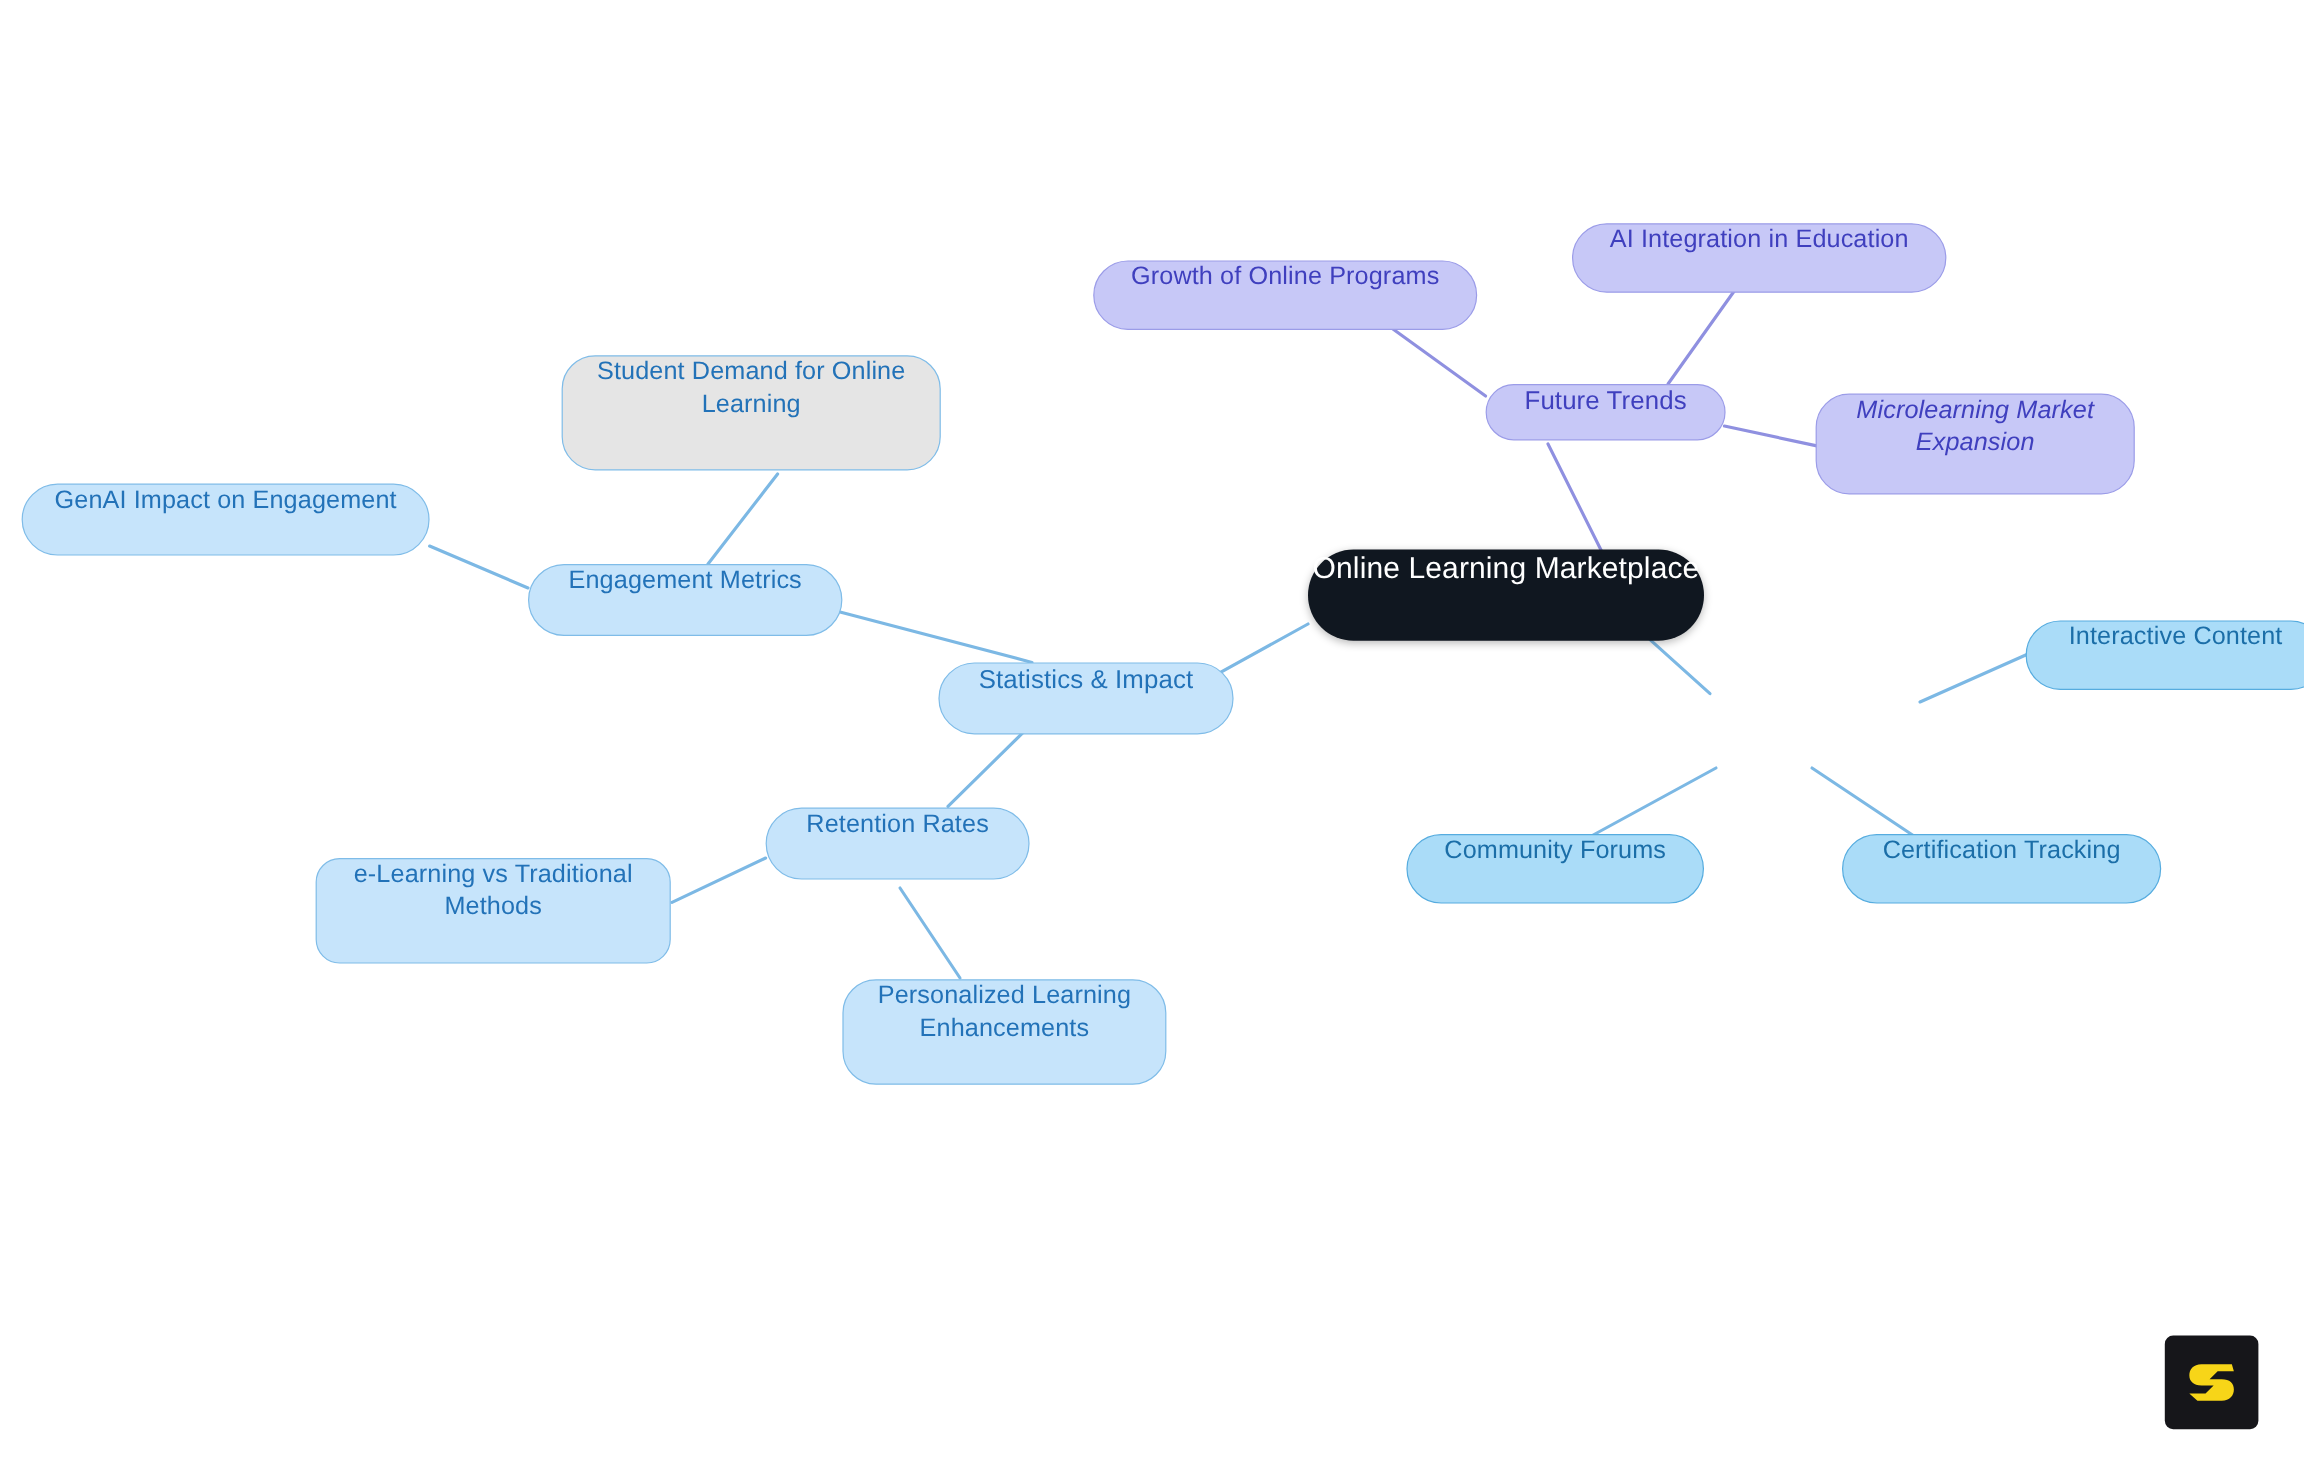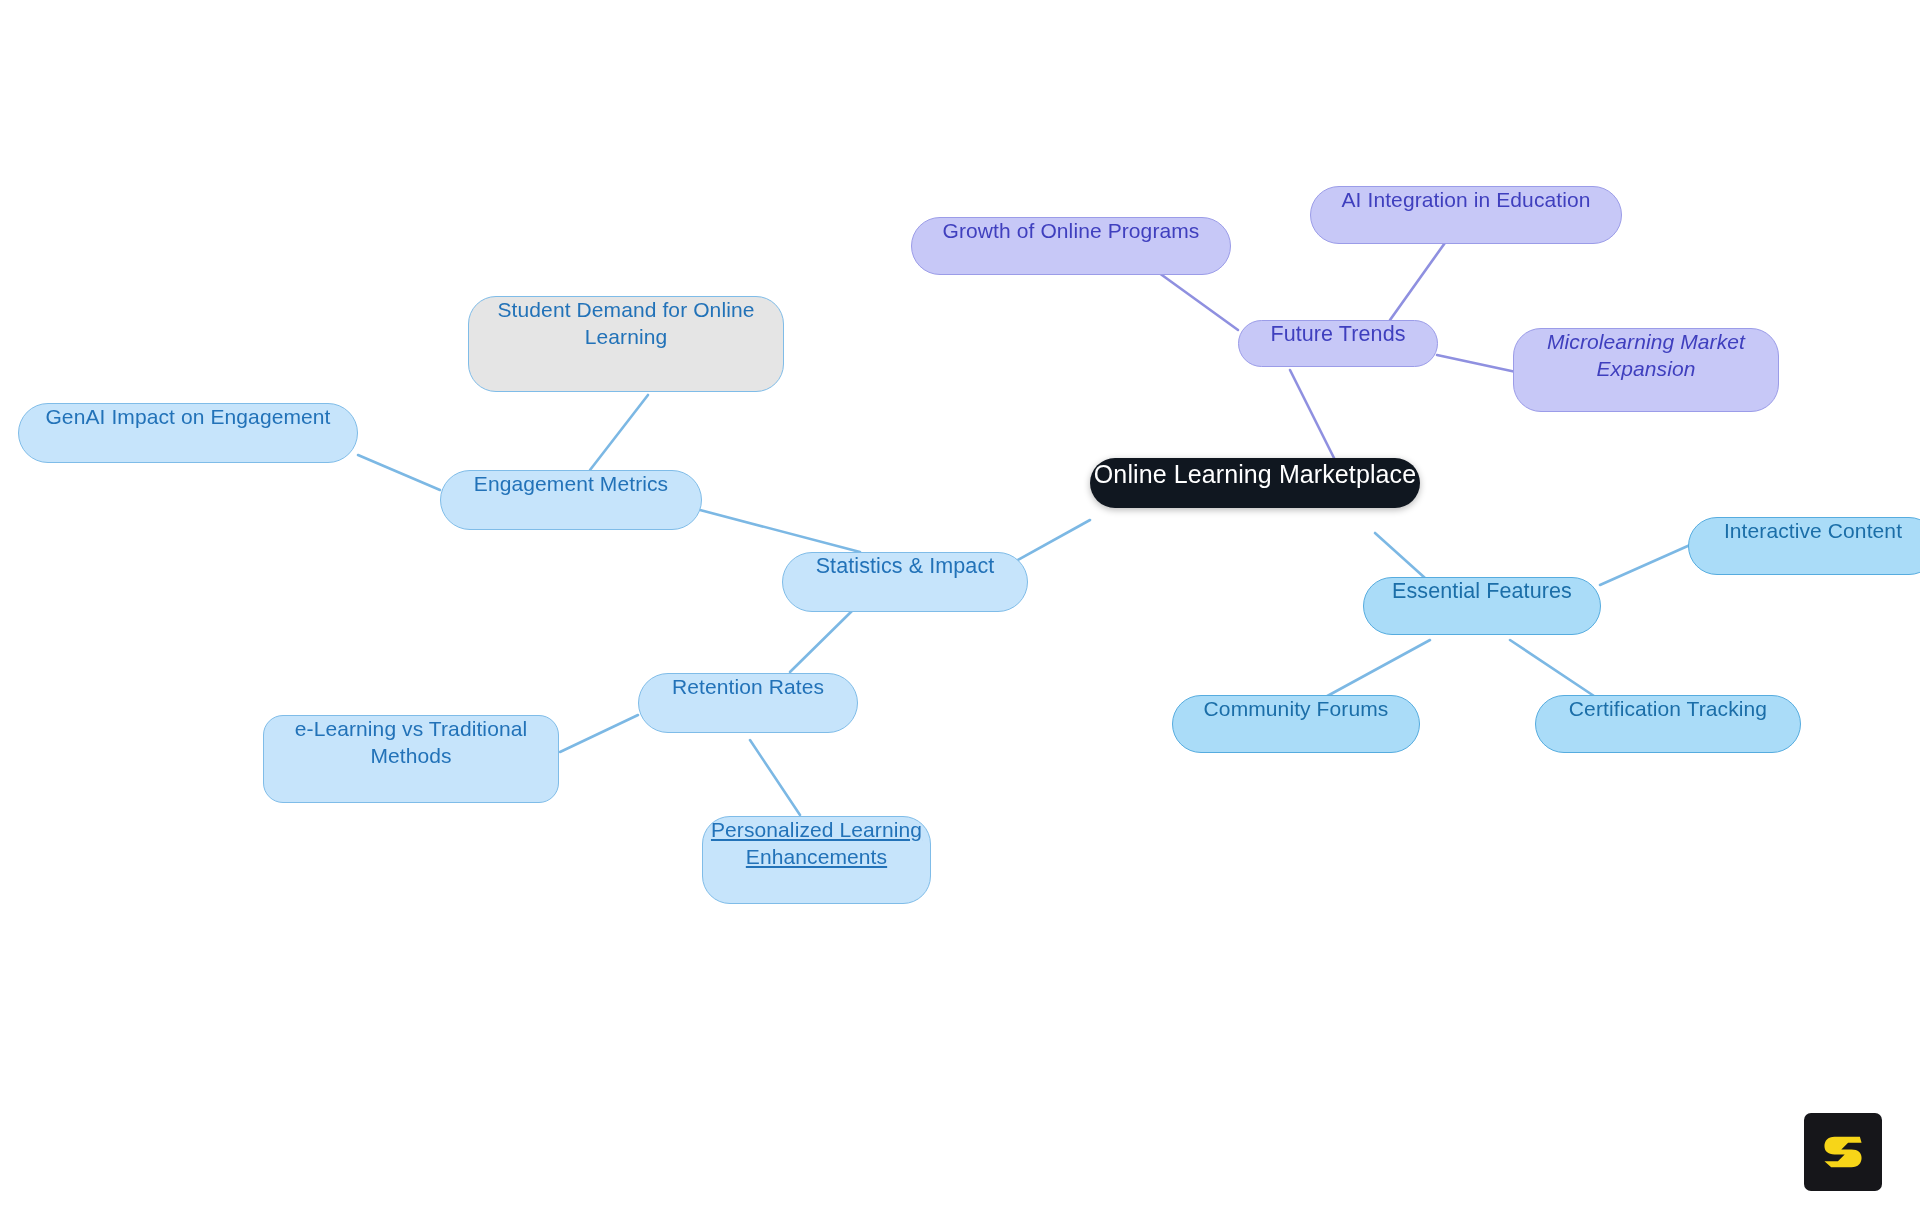--- a/index.html
+++ b/index.html
@@ -97,44 +97,41 @@
       <line x1="1090" y1="520" x2="1005" y2="567"></line>
       <line x1="860" y1="552" x2="700" y2="510"></line>
       <line x1="590" y1="470" x2="648" y2="395"></line>
       <line x1="440" y1="490" x2="358" y2="455"></line>
       <line x1="855" y1="608" x2="790" y2="672"></line>
       <line x1="638" y1="715" x2="560" y2="752"></line>
       <line x1="750" y1="740" x2="800" y2="815"></line>
     </g>
   </svg>
 
-  <div class="node root" style="left:1090px; top:458px; width:330px; height:50px; background:#101720;">
+  <div class="node root" style="left:1090px; top:458px; width:330px; height:76px; background:#101720;">
     <span>Online Learning Marketplace</span>
   </div>
 
   <div class="node branch" style="left:1238px; top:320px; width:200px; height:47px; background:#c7c8f7; border-color:#9b9ce8; color:#3f3fbe;">
     <span>Future Trends</span>
   </div>
 
   <div class="node leaf" style="left:911px; top:217px; width:320px; height:58px; background:#c7c8f7; border-color:#9b9ce8; color:#3f3fbe;">
     <span>Growth of Online Programs</span>
   </div>
 
   <div class="node leaf" style="left:1310px; top:186px; width:312px; height:58px; background:#c7c8f7; border-color:#9b9ce8; color:#3f3fbe;">
     <span>AI Integration in Education</span>
   </div>
 
   <div class="node leaf twoline" style="left:1513px; top:328px; width:266px; height:84px; background:#c7c8f7; border-color:#9b9ce8; color:#3f3fbe;font-style:italic;">
     <span>Microlearning Market
 Expansion</span>
   </div>
 
-  <div class="node branch" style="left:1363px; top:577px; width:238px; height:58px; background:#aadcf8; border-color:#56acdf; color:#1b6ea8;">
-    <span>Essential Features</span>
-  </div>
 
   <div class="node leaf" style="left:1688px; top:517px; width:250px; height:58px; background:#aadcf8; border-color:#56acdf; color:#1b6ea8;">
     <span>Interactive Content</span>
   </div>
 
   <div class="node leaf" style="left:1172px; top:695px; width:248px; height:58px; background:#aadcf8; border-color:#56acdf; color:#1b6ea8;">
     <span>Community Forums</span>
   </div>
 
   <div class="node leaf" style="left:1535px; top:695px; width:266px; height:58px; background:#aadcf8; border-color:#56acdf; color:#1b6ea8;">
@@ -160,21 +157,21 @@
 
   <div class="node leaf" style="left:638px; top:673px; width:220px; height:60px; background:#c6e4fb; border-color:#7fbce8; color:#2272b8;">
     <span>Retention Rates</span>
   </div>
 
   <div class="node leaf twoline" style="left:263px; top:715px; width:296px; height:88px; background:#c6e4fb; border-color:#7fbce8; color:#2272b8;border-radius:20px;">
     <span>e-Learning vs Traditional
 Methods</span>
   </div>
 
-  <div class="node leaf twoline" style="left:702px; top:816px; width:229px; height:88px; background:#c6e4fb; border-color:#7fbce8; color:#2272b8;text-decoration:underline;">
+  <div class="node leaf twoline" style="left:702px; top:816px; width:270px; height:88px; background:#c6e4fb; border-color:#7fbce8; color:#2272b8;">
     <span>Personalized Learning
 Enhancements</span>
   </div>
 
   <div id="logo" style="background:#16161a;">
     <svg width="54" height="54" viewBox="0 0 64 64" aria-hidden="true">
       <path d="M52 14 L22 14 C14 14 10 19 10 25 C10 31 14 35 22 35 L34 35 L26 43 L10 43 L18 50 L42 50 C50 50 54 45 54 39 C54 33 50 29 42 29 L30 29 L38 21 L54 21 Z" fill="#f7d518"></path>
     </svg>
   </div>
 

